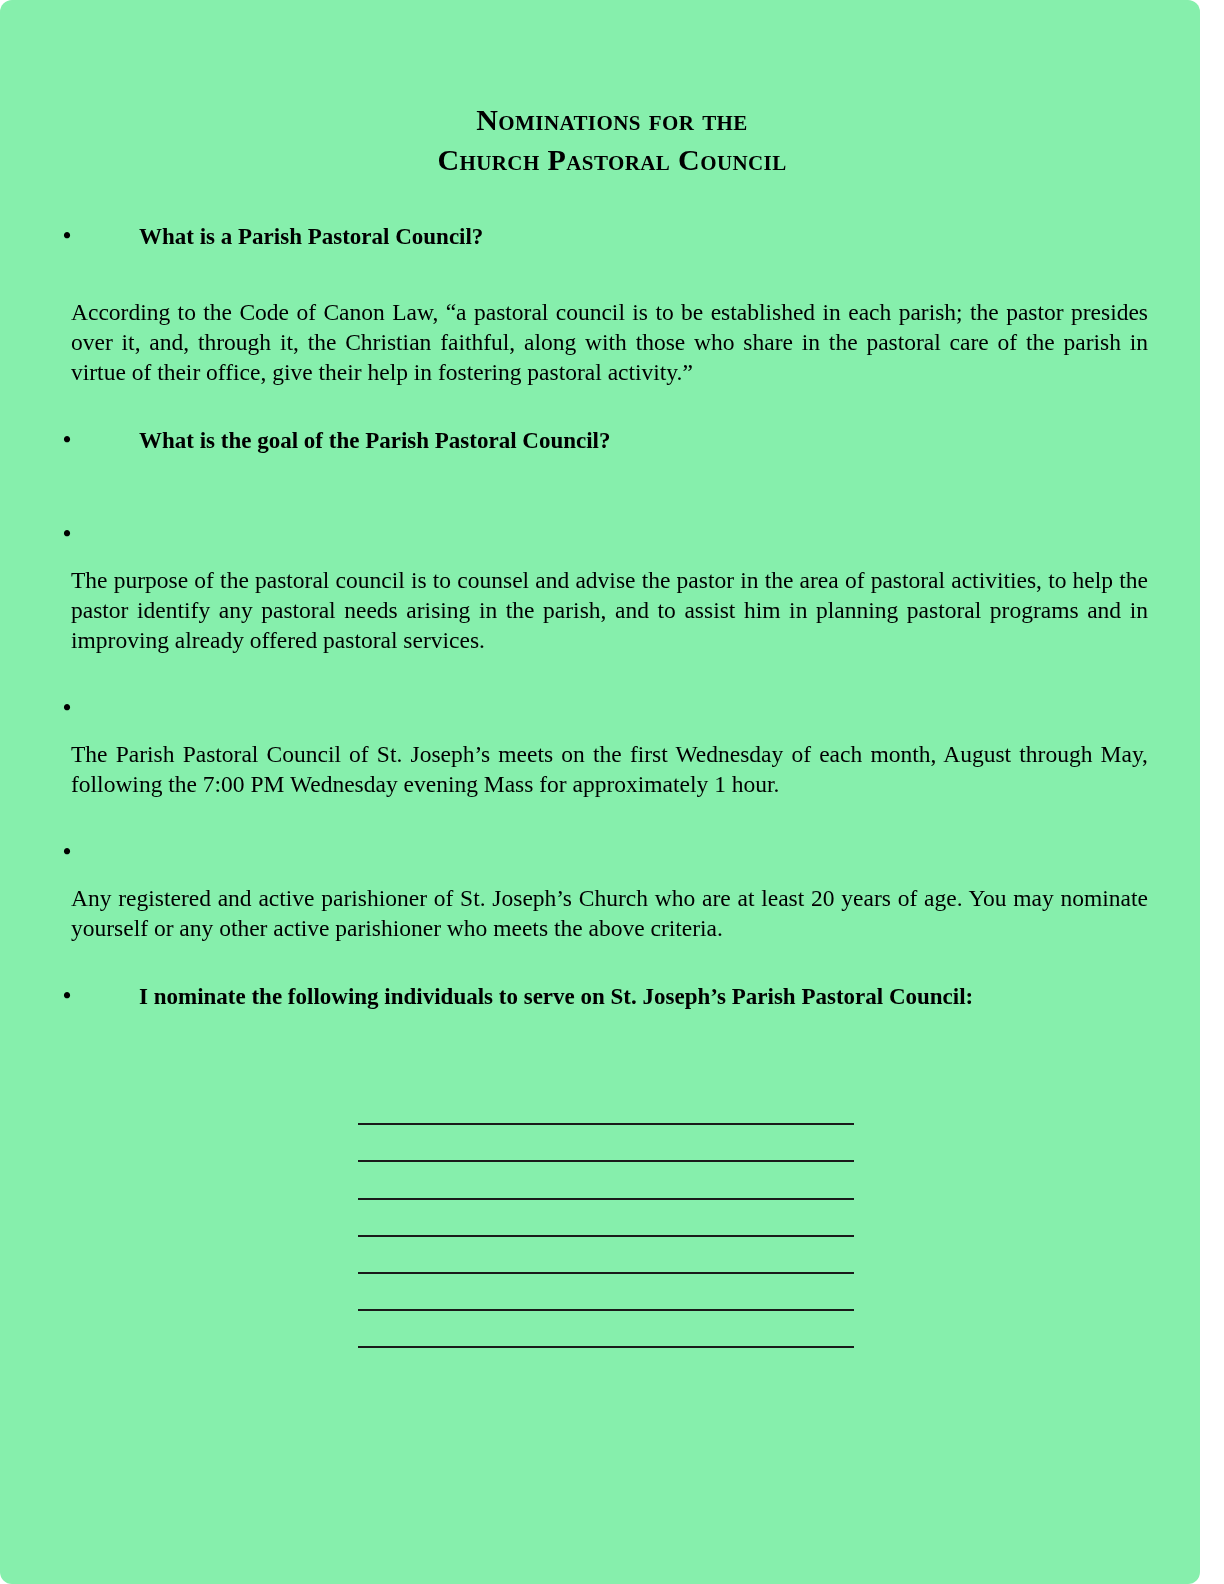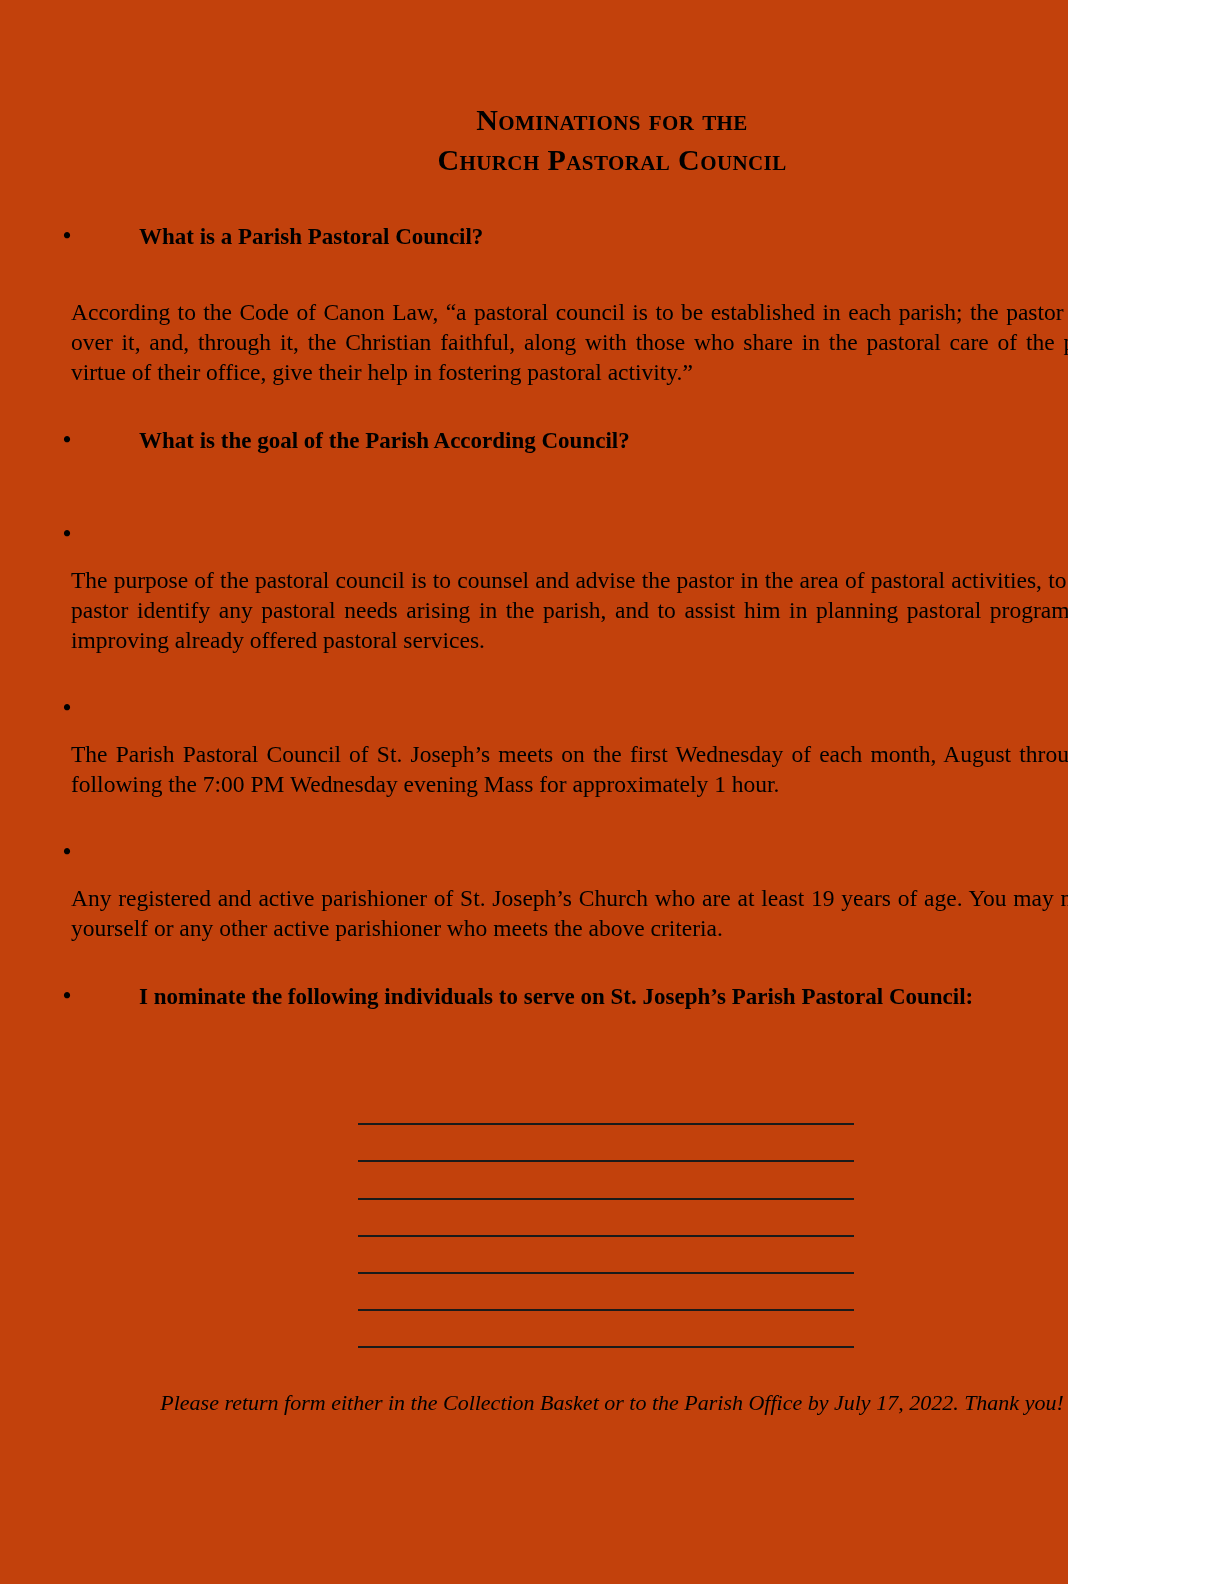--- a/index.html
+++ b/index.html
@@ -7,25 +7,26 @@
     margin: 0;
     padding: 0;
     background: #ffffff;
   }
   body {
     font-family: "Liberation Serif", "DejaVu Serif", serif;
     color: #000000;
   }
   .page {
     position: relative;
-    width: 1068px;
+    width: 1200px;
     height: 1584px;
-    background: #c2410c;
+    background: #86efac;
     overflow: hidden;
     box-sizing: border-box;
+    border-radius: 12px;
   }
 
   
   .title-block {
     position: absolute;
     left: 0;
     top: 100px;
     width: 1224px;
     text-align: center;
   }
@@ -127,21 +128,21 @@
     <div class="bullet-item">
       <span class="bullet-marker">•</span>
       <span class="bullet-label">What is a Parish Pastoral Council?</span>
     </div>
     <div class="gap-after-heading"></div>
     <p class="para">According to the Code of Canon Law,  “a pastoral council is to be established in each parish; the pastor presides over it, and, through it, the Christian faithful, along with those who share in the pastoral care of the parish in virtue of their office, give their help in fostering pastoral activity.”</p>
     <div class="gap-after-para"></div>
 
     <div class="bullet-item">
       <span class="bullet-marker">•</span>
-      <span class="bullet-label">What is the goal of the Parish According Council?</span>
+      <span class="bullet-label">What is the goal of the Parish Pastoral Council?</span>
     </div>
     <div class="gap-after-heading"></div>
     <div class="gap-after-para"></div>
 
     <div class="bullet-item">
       <span class="bullet-marker">•</span>
     </div>
     <div class="gap-after-heading"></div>
     <p class="para">The purpose of the pastoral council is to counsel and advise the pastor in the area of pastoral activities, to help the pastor identify any pastoral needs arising in the parish, and to assist him in planning pastoral programs and in improving already offered pastoral services.</p>
     <div class="gap-after-para"></div>
@@ -150,35 +151,34 @@
       <span class="bullet-marker">•</span>
     </div>
     <div class="gap-after-heading"></div>
     <p class="para">The Parish Pastoral Council of St. Joseph’s meets on the first Wednesday of each month, August through May, following the 7:00 PM Wednesday evening Mass for approximately 1 hour.</p>
     <div class="gap-after-para"></div>
 
     <div class="bullet-item">
       <span class="bullet-marker">•</span>
     </div>
     <div class="gap-after-heading"></div>
-    <p class="para">Any registered and active parishioner of St. Joseph’s Church who are at least 19 years of age. You may nominate yourself or any other active parishioner who meets the above criteria.</p>
+    <p class="para">Any registered and active parishioner of St. Joseph’s Church who are at least 20 years of age. You may nominate yourself or any other active parishioner who meets the above criteria.</p>
     <div class="gap-after-para"></div>
 
     <div class="bullet-item">
       <span class="bullet-marker">•</span>
       <span class="bullet-label">I nominate the following individuals to serve on St. Joseph’s Parish Pastoral Council:</span>
     </div>
 
   </div>
 
   <div class="lines-block">
     <div class="blank-line"></div>
     <div class="blank-line"></div>
     <div class="blank-line"></div>
     <div class="blank-line"></div>
     <div class="blank-line"></div>
     <div class="blank-line"></div>
     <div class="blank-line"></div>
   </div>
 
-  <div class="footer">Please return form either in the Collection Basket or to the Parish Office by July 17, 2022. Thank you!</div>
 
 </div>
 
 </body></html>

